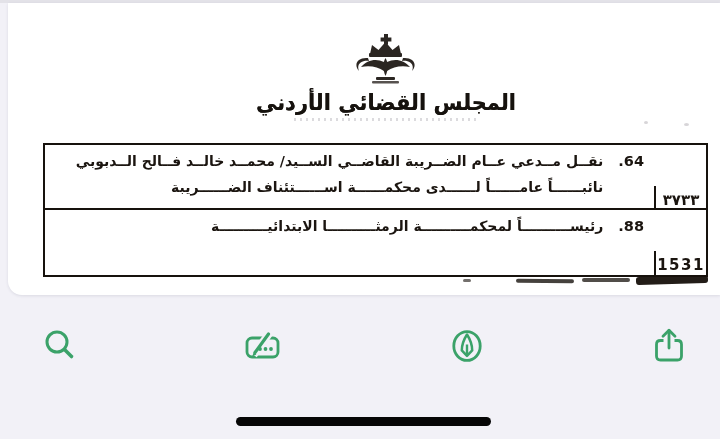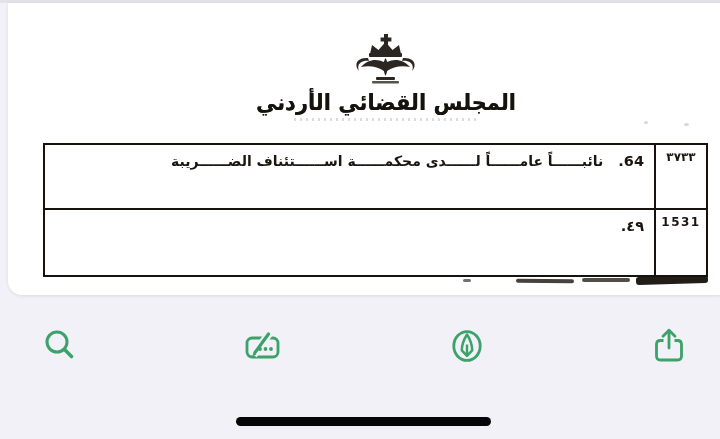--- a/index.html
+++ b/index.html
@@ -18,21 +18,21 @@
         letter-spacing:-.5px;text-shadow:0 0 .5px #44403a;transform:scaleY(1.04);}
   .ghost-line{margin-top:3px;width:184px;height:3px;opacity:.35;
         background:repeating-linear-gradient(90deg,#9a97a0 0 2px,transparent 2px 6px);}
 
   
   .doc-table{position:absolute;left:35px;top:140px;width:665px;height:134px;
         direction:rtl;display:grid;grid-template-columns:52px 1fr;grid-auto-rows:1fr;
         border:2.5px solid #17120d;box-sizing:border-box;background:#fff;}
   .cell{font-weight:bold;color:#1b1510;box-sizing:border-box;overflow:hidden;}
   .cell-ref{border-left:2px solid #17120d;text-align:center;padding-top:5px;
-        font-size:12px;letter-spacing:1.5px;}
+        font-size:15px;letter-spacing:1.5px;margin-top:41px;}
   .row-top{border-bottom:2px solid #17120d;}
   .cell-main{padding:3px 10px 0 6px;}
   .entry{display:flex;gap:15px;align-items:flex-start;}
   .entry-num{font-size:14.5px;line-height:26px;white-space:nowrap;}
   .entry-lines{flex:1;min-width:0;}
   .entry-lines .ln{font-size:14px;line-height:26px;white-space:nowrap;overflow:hidden;
         text-align:right;}
 
   
   .smudge{position:absolute;background:#17110c;}
@@ -80,30 +80,32 @@
       <div class="ghost-line"></div>
     </div>
 
     <div class="doc-table">
 
       <div class="cell cell-ref row-top">٣٧٣٣</div>
       <div class="cell cell-main row-top">
         <div class="entry">
           <span class="entry-num">64.</span>
           <div class="entry-lines">
+            <div class="ln">نقــل مــدعي عــام الضــريبة القاضــي الســيد/ محمــد خالــد فــالح الــدبوبي</div>
             <div class="ln">نائبــــــاً عامــــــاً لــــــدى محكمــــــة اســــــتئناف الضــــــريبة</div>
           </div>
         </div>
       </div>
 
       <div class="cell cell-ref">1531</div>
       <div class="cell cell-main">
         <div class="entry">
-          <span class="entry-num">٤٩.</span>
+          <span class="entry-num">88.</span>
           <div class="entry-lines">
+            <div class="ln">رئيســــــــــاً لمحكمــــــــــة الرمثــــــــــا الابتدائيــــــــــة</div>
           </div>
         </div>
       </div>
     </div>
 
     <div class="smudge sm-a"></div>
     <div class="smudge sm-b"></div>
     <div class="smudge sm-c"></div>
     <div class="smudge sm-d"></div>
     <div class="speck sp-a"></div>

